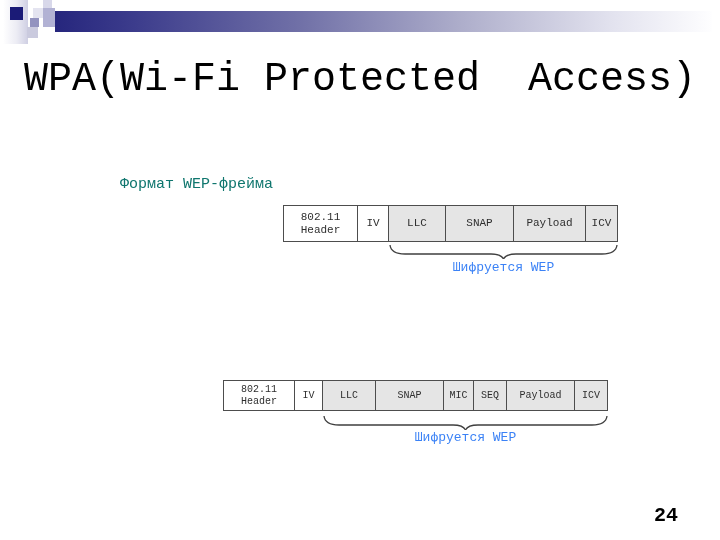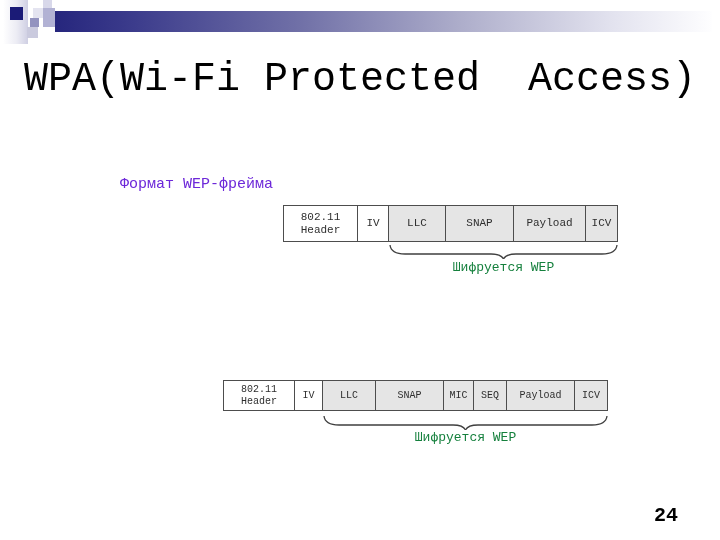--- a/index.html
+++ b/index.html
@@ -23,21 +23,21 @@
   .sq-c      { left:43px; top:8px;  width:12px; height:19px; background:#b2b2d4; }
   .sq-d      { left:30px; top:18px; width:9px;  height:9px;  background:#9393bf; }
   .sq-e      { left:27px; top:27px; width:11px; height:11px; background:#cacade; }
 
   .title {
     position:absolute; left:0; right:0; top:60px; text-align:center;
     font-size:40px; line-height:1.0; color:#000000; white-space:pre;
     letter-spacing:0;
   }
 
-  .dia-label { position:absolute; font-size:15px; color:#6d28d9; white-space:nowrap; }
+  .dia-label { position:absolute; font-size:15px; color:#0f766e; white-space:nowrap; }
   .lbl-1 { left:120px; top:176px; }
   .lbl-2 { left:115px; top:351px; }
 
   .row { position:absolute; display:flex; }
   .row-1 { left:283px; top:205px; height:37px; }
   .row-2 { left:223px; top:380px; height:31px; }
 
   .box {
     box-sizing:border-box; border:1px solid #4d4d4d; background:#ffffff;
     display:flex; align-items:center; justify-content:center;
@@ -45,21 +45,21 @@
   }
   .box + .box { margin-left:-1px; }
   .box.shaded { background:#e5e5e5; }
   .row-1 .box { font-size:11px; line-height:13px; }
   .row-2 .box { font-size:10px; line-height:12px; }
   .box span { white-space:pre-line; }
 
   .brace { position:absolute; }
   .brace svg { display:block; }
   .brace-label {
-    position:absolute; text-align:center; font-size:13px; color:#15803d; white-space:nowrap;
+    position:absolute; text-align:center; font-size:13px; color:#3b82f6; white-space:nowrap;
   }
   .brace-1 { left:389px; top:245px; }
   .brace-lbl-1 { left:389px; top:260px; width:229px; }
   .brace-2 { left:323px; top:416px; }
   .brace-lbl-2 { left:323px; top:430px; width:285px; }
 
   .page-number {
     position:absolute; left:648px; top:504px; width:30px; text-align:right;
     font-size:20px; font-weight:bold; color:#000000;
   }

